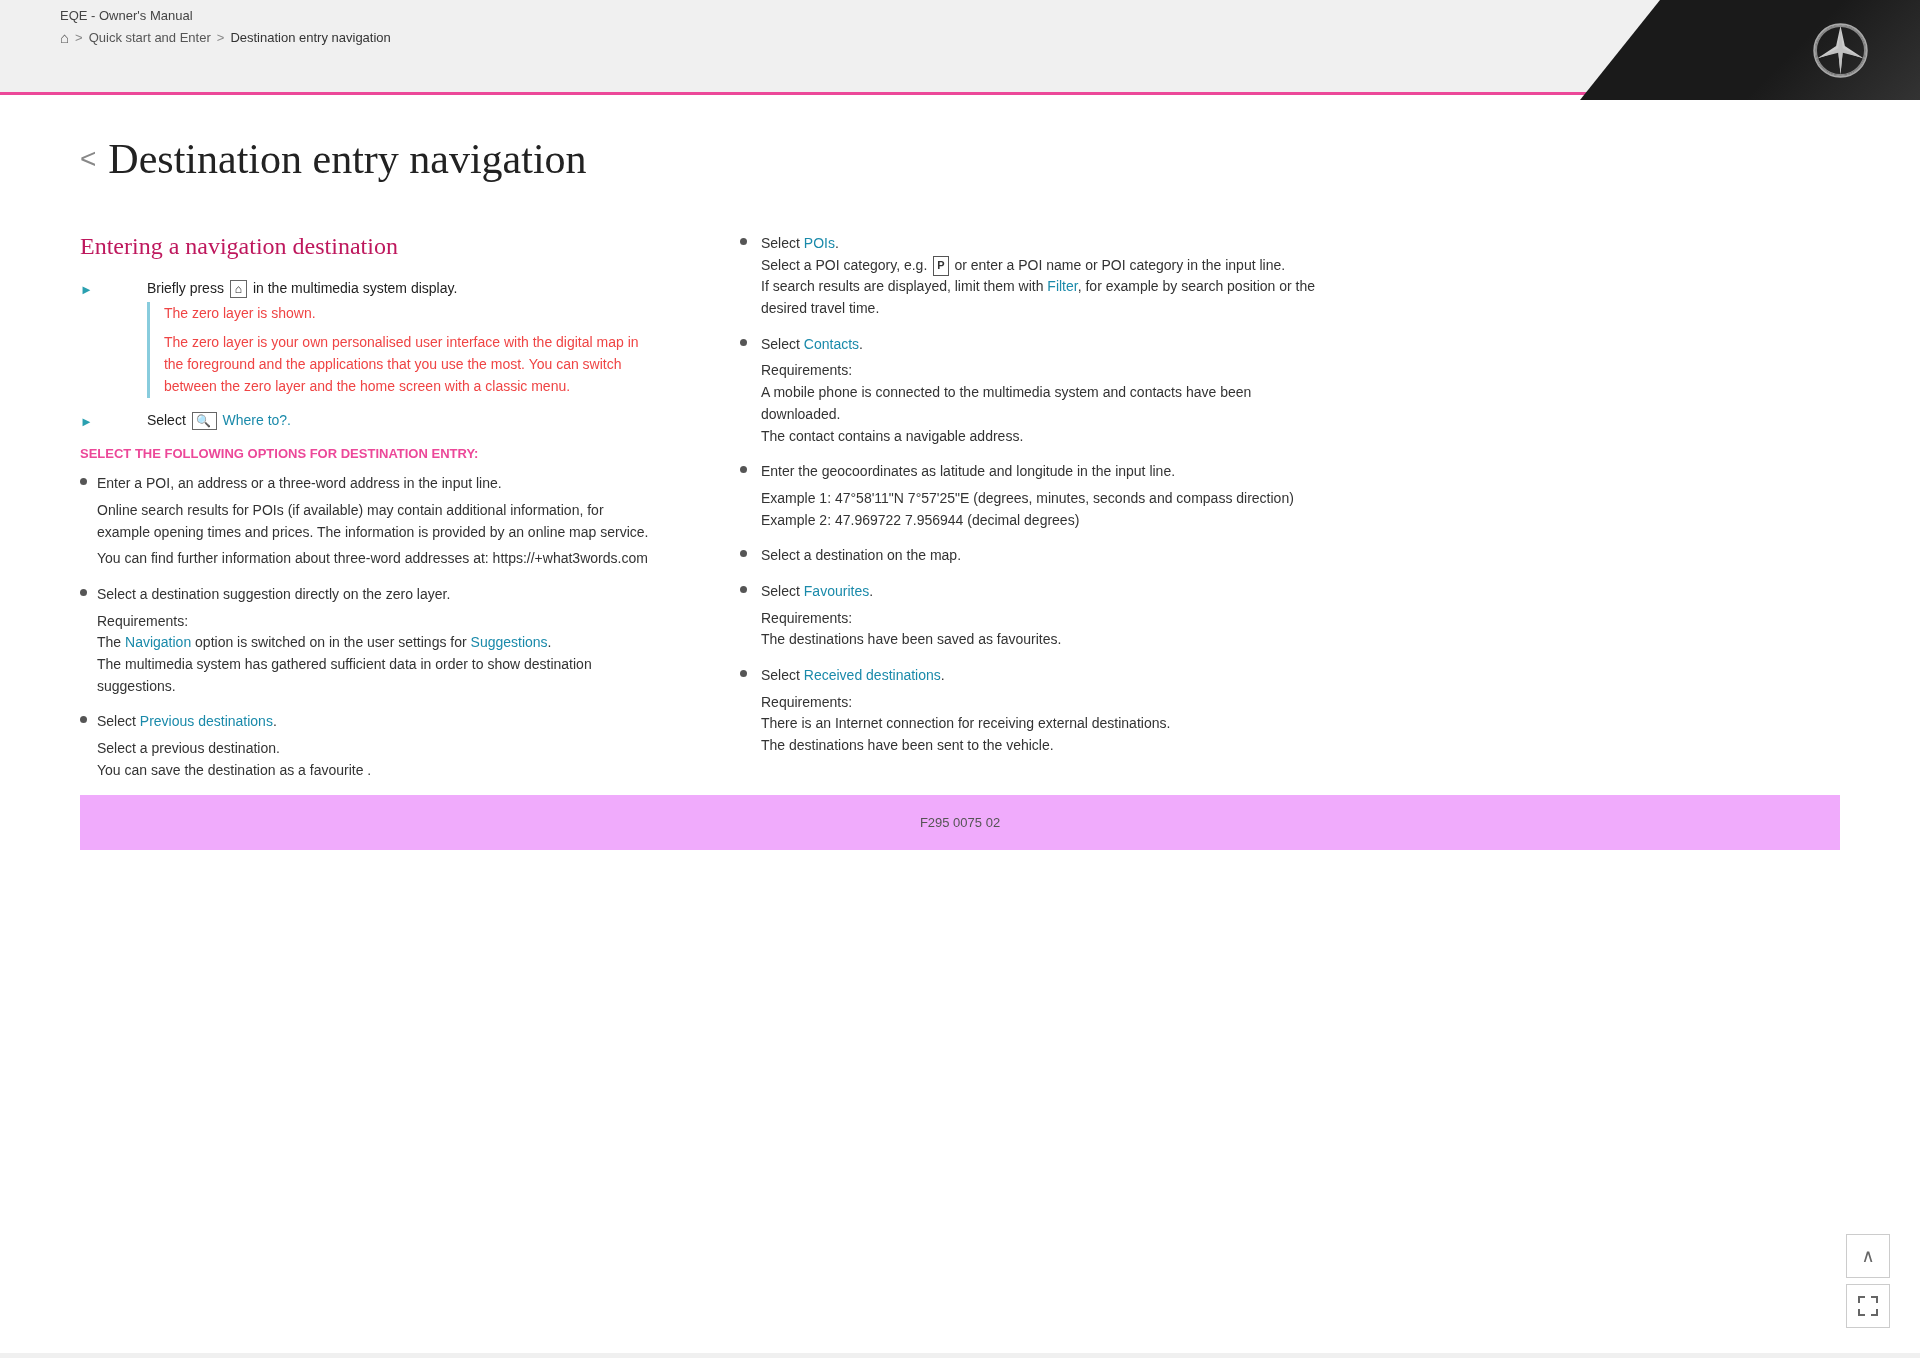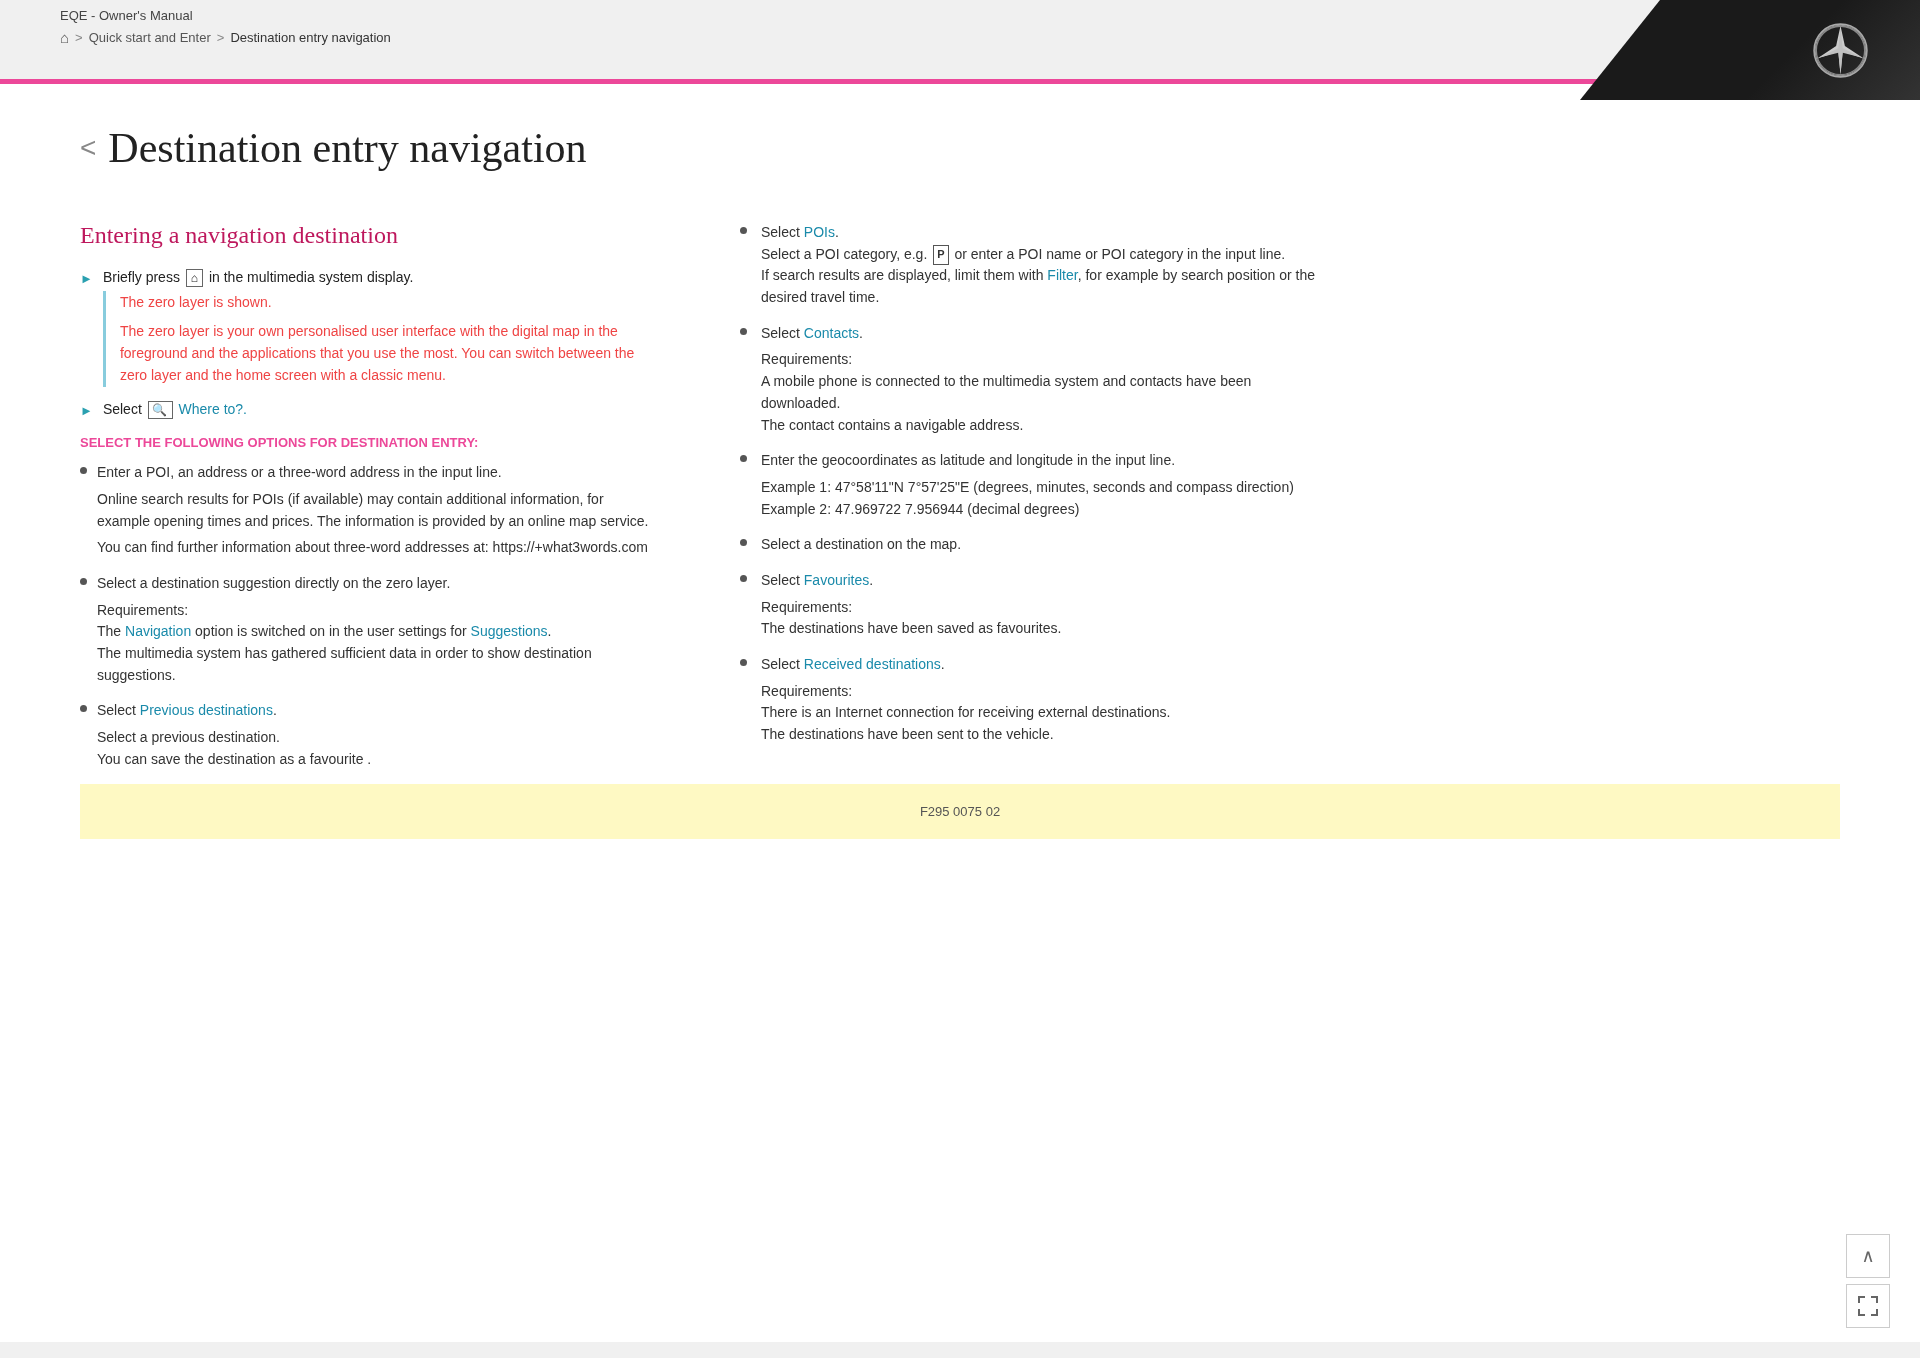--- a/index.html
+++ b/index.html
@@ -9,24 +9,24 @@
       font-size: 14px;
       background: #f0f0f0;
       color: #222;
       width: 1920px;
       min-height: 1358px;
     }
 
     
     .header {
       background: #f0f0f0;
-      border-bottom: 5px solid #ec4899;
+      border-bottom: 3px solid #ec4899;
       padding: 8px 60px 0 60px;
       position: relative;
-      height: 84px;
+      height: 95px;
     }
 
     .header-title {
       font-size: 13px;
       color: #444;
       margin-bottom: 6px;
       font-weight: normal;
     }
 
     .breadcrumb {
@@ -208,21 +208,21 @@
       line-height: 1.55;
       color: #333;
     }
 
     
     .footer {
       text-align: center;
       padding: 20px;
       color: #555;
       font-size: 13px;
-      background: #fef9c3;
+      background: #f0abfc;
     }
 
     
     .scroll-up-btn {
       position: fixed;
       right: 30px;
       bottom: 80px;
       width: 44px;
       height: 44px;
       background: #fff;
@@ -260,20 +260,21 @@
 
     .step-arrow {
       color: #2aa0b0;
       font-size: 13px;
       flex-shrink: 0;
       margin-top: 2px;
     }
 
     .step-content {
       flex: 1;
+      margin-left: 44px;
     }
 
     .step-sub {
       border-left: 3px solid #88ccdd;
       padding-left: 14px;
       margin-top: 4px;
       line-height: 1.6;
       color: #ef4444;
       margin-bottom: 8px;
     }

